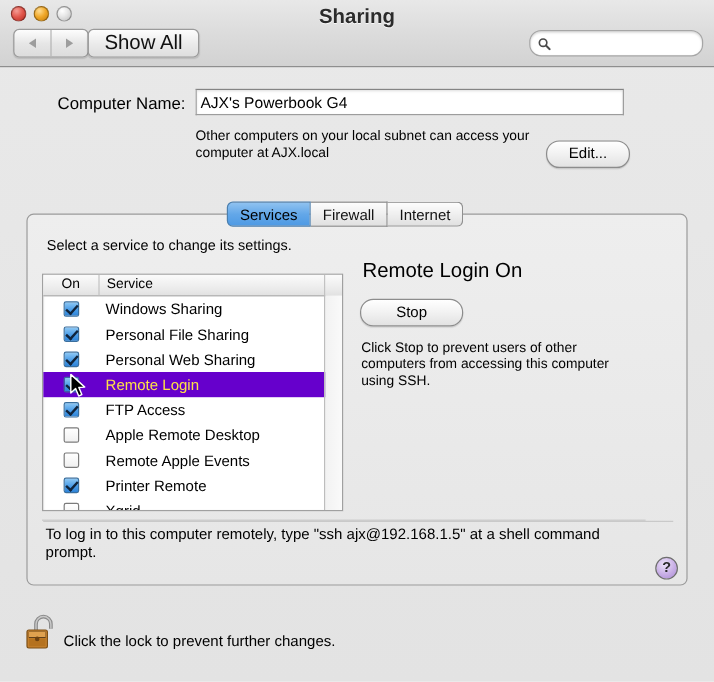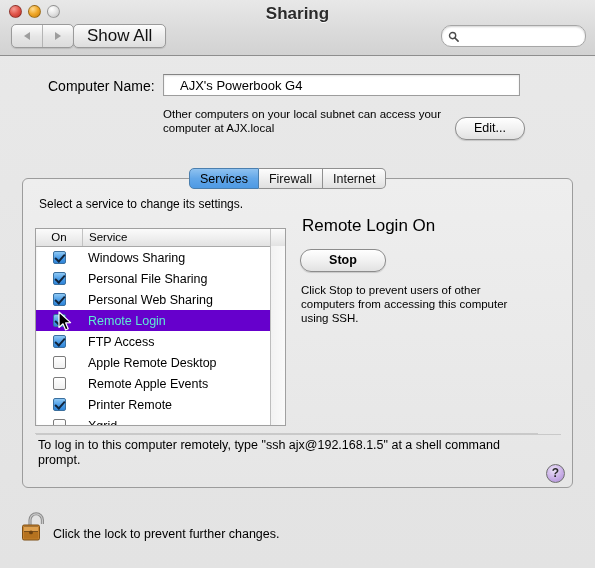--- a/index.html
+++ b/index.html
@@ -169,21 +169,21 @@
     background: #fff;
     box-shadow: inset 0 1px 2px rgba(0,0,0,0.12);
     box-sizing: border-box;
   }
   .namefield input {
     border: none;
     outline: none;
     width: 100%;
     height: 100%;
     box-sizing: border-box;
-    padding: 0 16px;
+    padding: 0 3px;
     font-family: inherit;
     font-size: 13px;
     background: transparent;
   }
   .subnettext {
     position: absolute;
     left: 163px;
     top: 107px;
     width: 300px;
     font-size: 11.5px;
@@ -293,21 +293,21 @@
   .rows {
     position: relative;
   }
   .row {
     display: flex;
     align-items: center;
     height: 21px;
   }
   .row.selected {
     background: #6600cc;
-    color: #5eead4;
+    color: #fde047;
   }
   .row .cell-on {
     width: 46px;
     display: flex;
     align-items: center;
     justify-content: center;
   }
   .row .cell-name {
     flex: 1;
     padding-left: 6px;
@@ -360,21 +360,20 @@
     top: 249px;
     width: 84px;
     height: 21px;
     line-height: 20px;
     text-align: center;
     border: 1px solid #8c8c8c;
     border-radius: 11px;
     background: linear-gradient(to bottom, #ffffff 0%, #f2f2f2 48%, #e2e2e2 100%);
     box-shadow: 0 1px 1px rgba(0,0,0,0.15);
     font-size: 12.5px;
-    font-weight: bold;
   }
   .detail-text {
     position: absolute;
     left: 301px;
     top: 283px;
     width: 228px;
     font-size: 11.5px;
     line-height: 14px;
   }
 

